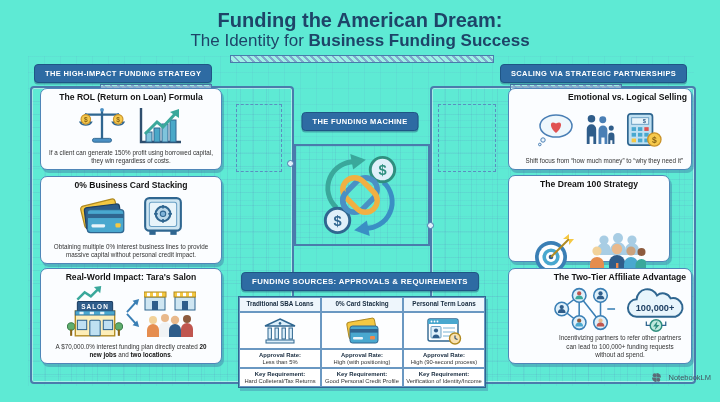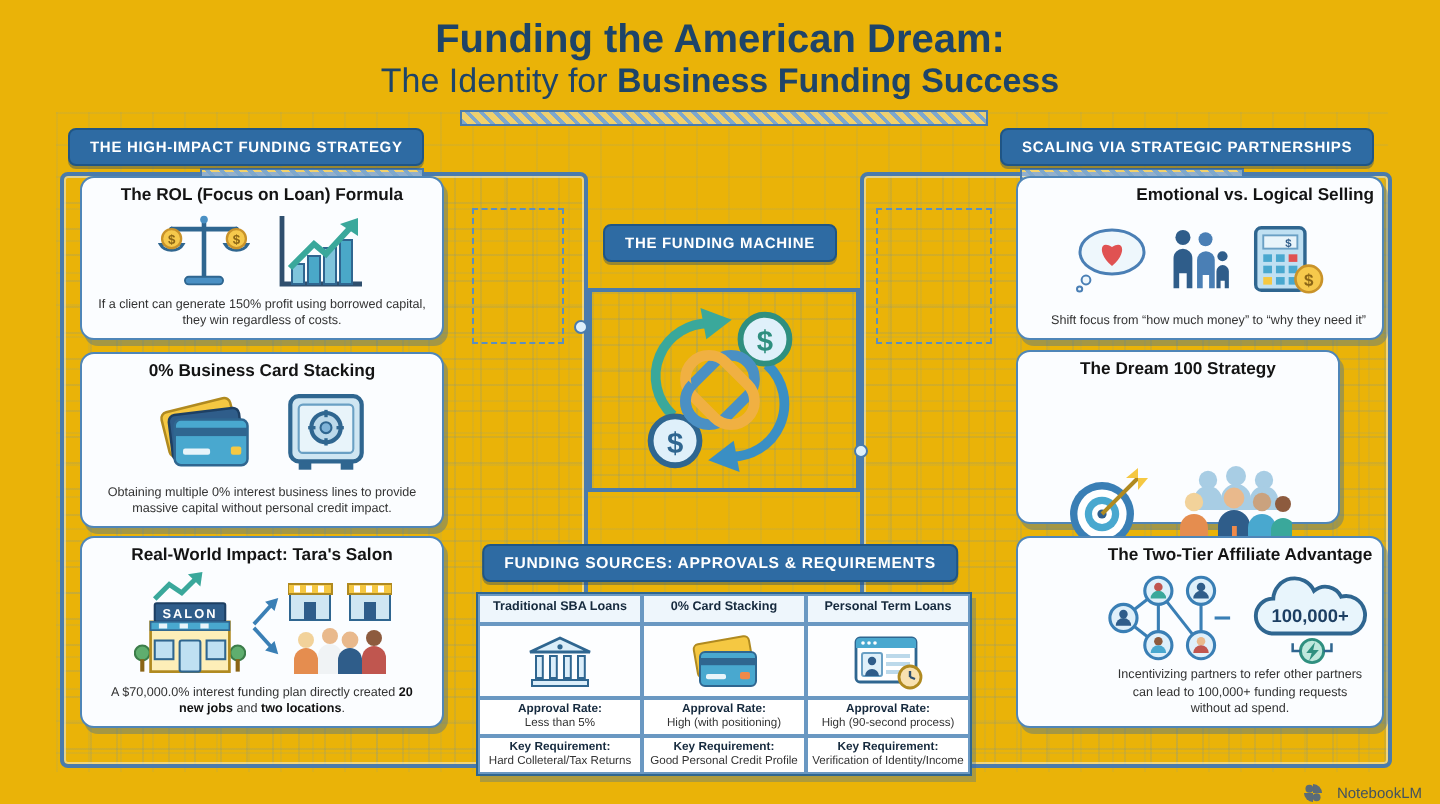--- a/index.html
+++ b/index.html
@@ -1,16 +1,16 @@
 <!DOCTYPE html>
 <html><head>
 <meta charset="utf-8">
 <style>
   html,body{margin:0;padding:0;}
-  .stage{position:relative;width:720px;height:402px;background:#eab308;overflow:hidden;
+  .stage{position:relative;width:720px;height:402px;background:#5eead4;overflow:hidden;
          font-family:"Liberation Sans",sans-serif;}
   
   .t1{position:absolute;top:9px;left:0;width:100%;text-align:center;
       font-size:20px;font-weight:bold;color:#1e4468;}
   .t2{position:absolute;top:31px;left:0;width:100%;text-align:center;
       font-size:17px;color:#1e4468;}
   .t2 b{font-weight:bold;}
   
   .bp-area{position:absolute;left:28px;top:56px;width:666px;height:330px;
       background-image:linear-gradient(rgba(100,150,200,.10) 1px,transparent 1px),
@@ -53,21 +53,21 @@
       border:1.5px solid #2f6690;background:#fff;box-shadow:2px 3px 0 rgba(60,110,160,.35);}
   .ftable>div{border:0.5px solid #6a98c2;display:flex;flex-direction:column;
       align-items:center;justify-content:center;text-align:center;padding:1px;box-sizing:border-box;}
   .th{font-size:6.3px;font-weight:bold;background:#eef6fc;color:#15293d;line-height:1;}
   .cell-icon{background:#fdfeff;}
   .lab{font-size:5.9px;font-weight:bold;color:#15293d;line-height:1.15;}
   .val{font-size:5.8px;color:#333;line-height:1.15;}
   
   .machine{position:absolute;left:317px;top:147px;}
   
-  .attrib{position:absolute;right:9px;bottom:1px;display:flex;align-items:flex-end;gap:7px;
+  .attrib{position:absolute;right:9px;bottom:20px;display:flex;align-items:flex-end;gap:7px;
       font-size:7.5px;color:#44535f;}
 </style>
 </head>
 <body>
 
 <div class="stage">
 
   <div class="bp-area"></div>
   <div class="hatch" style="left:230px;top:55px;width:262px;"></div>
   <div class="wing wing-left"></div>
@@ -82,21 +82,21 @@
 
   <div class="t1">Funding the American Dream:</div>
   <div class="t2"><span>The Identity for </span><b>Business Funding Success</b></div>
 
   <div class="badge" style="left:34px;top:64px;text-align:right;">THE HIGH-IMPACT FUNDING STRATEGY</div>
   <div class="badge" style="left:500px;top:64px;">SCALING VIA STRATEGIC PARTNERSHIPS</div>
   <div class="badge centered" style="left:360px;top:112px;">THE FUNDING MACHINE</div>
   <div class="badge centered" style="left:360px;top:272px;font-size:7.8px;">FUNDING SOURCES: APPROVALS &amp; REQUIREMENTS</div>
 
   <div class="card" style="left:40px;top:88px;width:182px;height:82px;">
-    <div class="card-title">The ROL (Focus on Loan) Formula</div>
+    <div class="card-title">The ROL (Return on Loan) Formula</div>
     <div class="icon-row">
       <svg width="46" height="40" viewBox="0 0 48 42">
         <g stroke="#2f6690" stroke-width="2.4" fill="none" stroke-linecap="round">
           <line x1="24" y1="5" x2="24" y2="34"></line>
             <line x1="7" y1="9" x2="41" y2="9"></line>
           <line x1="7" y1="9" x2="3" y2="17"></line>
             <line x1="7" y1="9" x2="11" y2="17"></line>
           <line x1="41" y1="9" x2="37" y2="17"></line>
             <line x1="41" y1="9" x2="45" y2="17"></line>
         </g>

